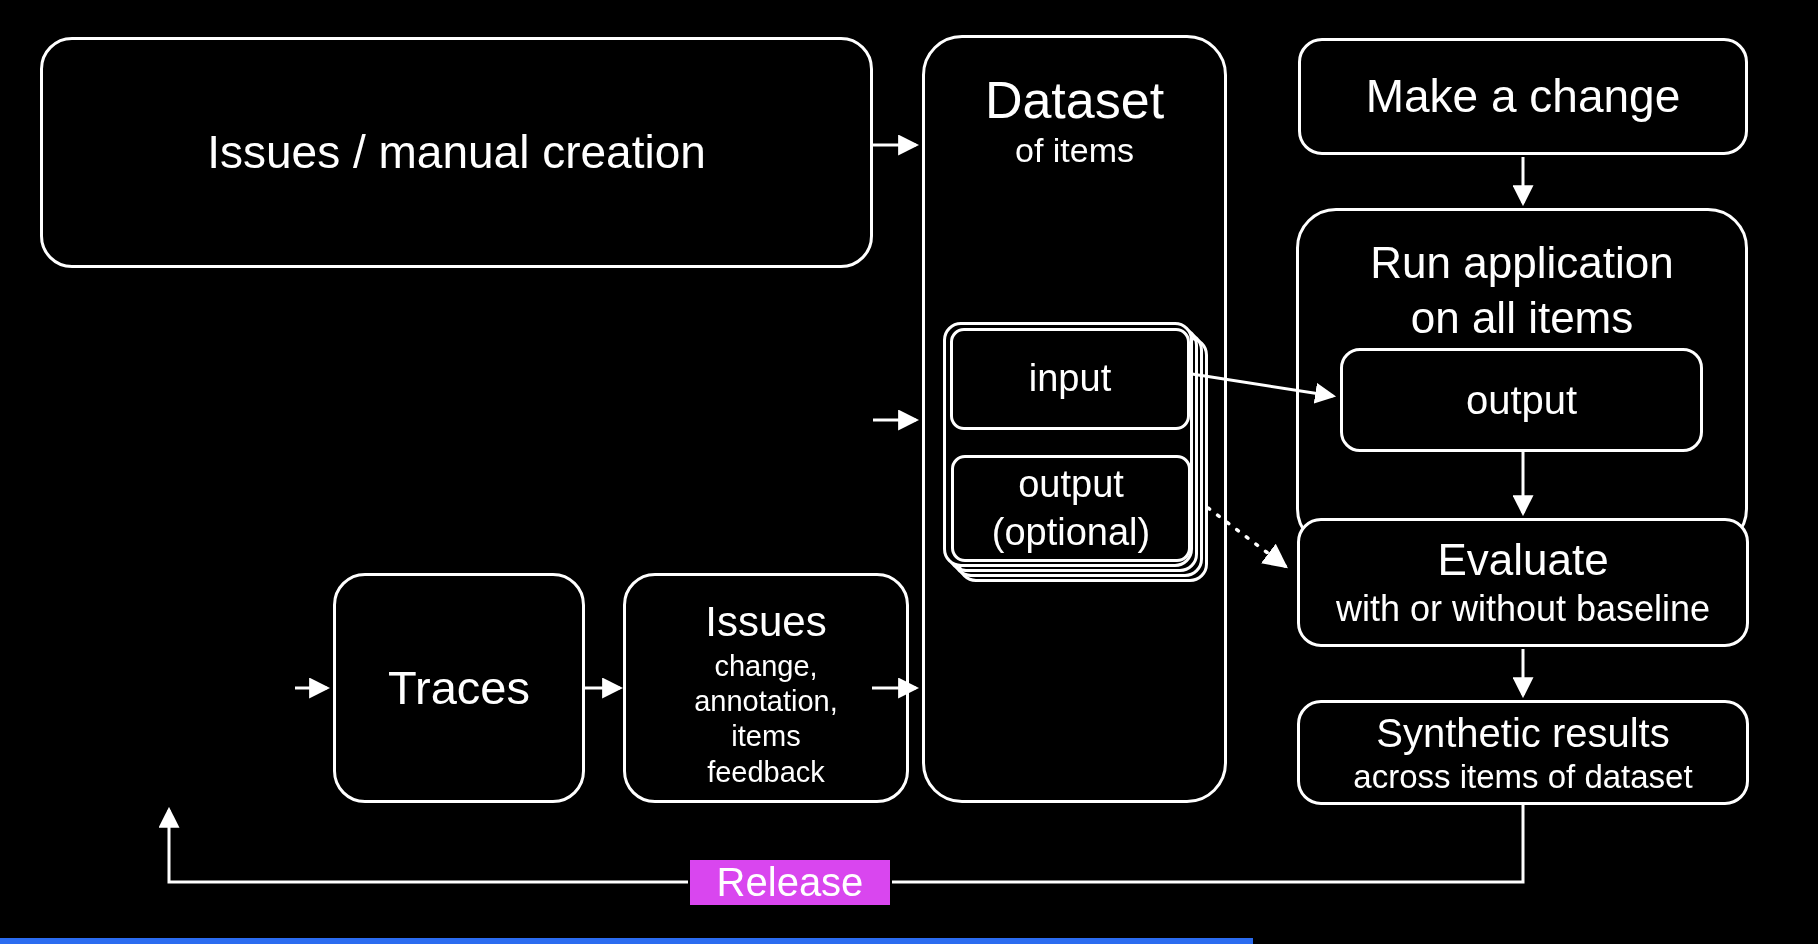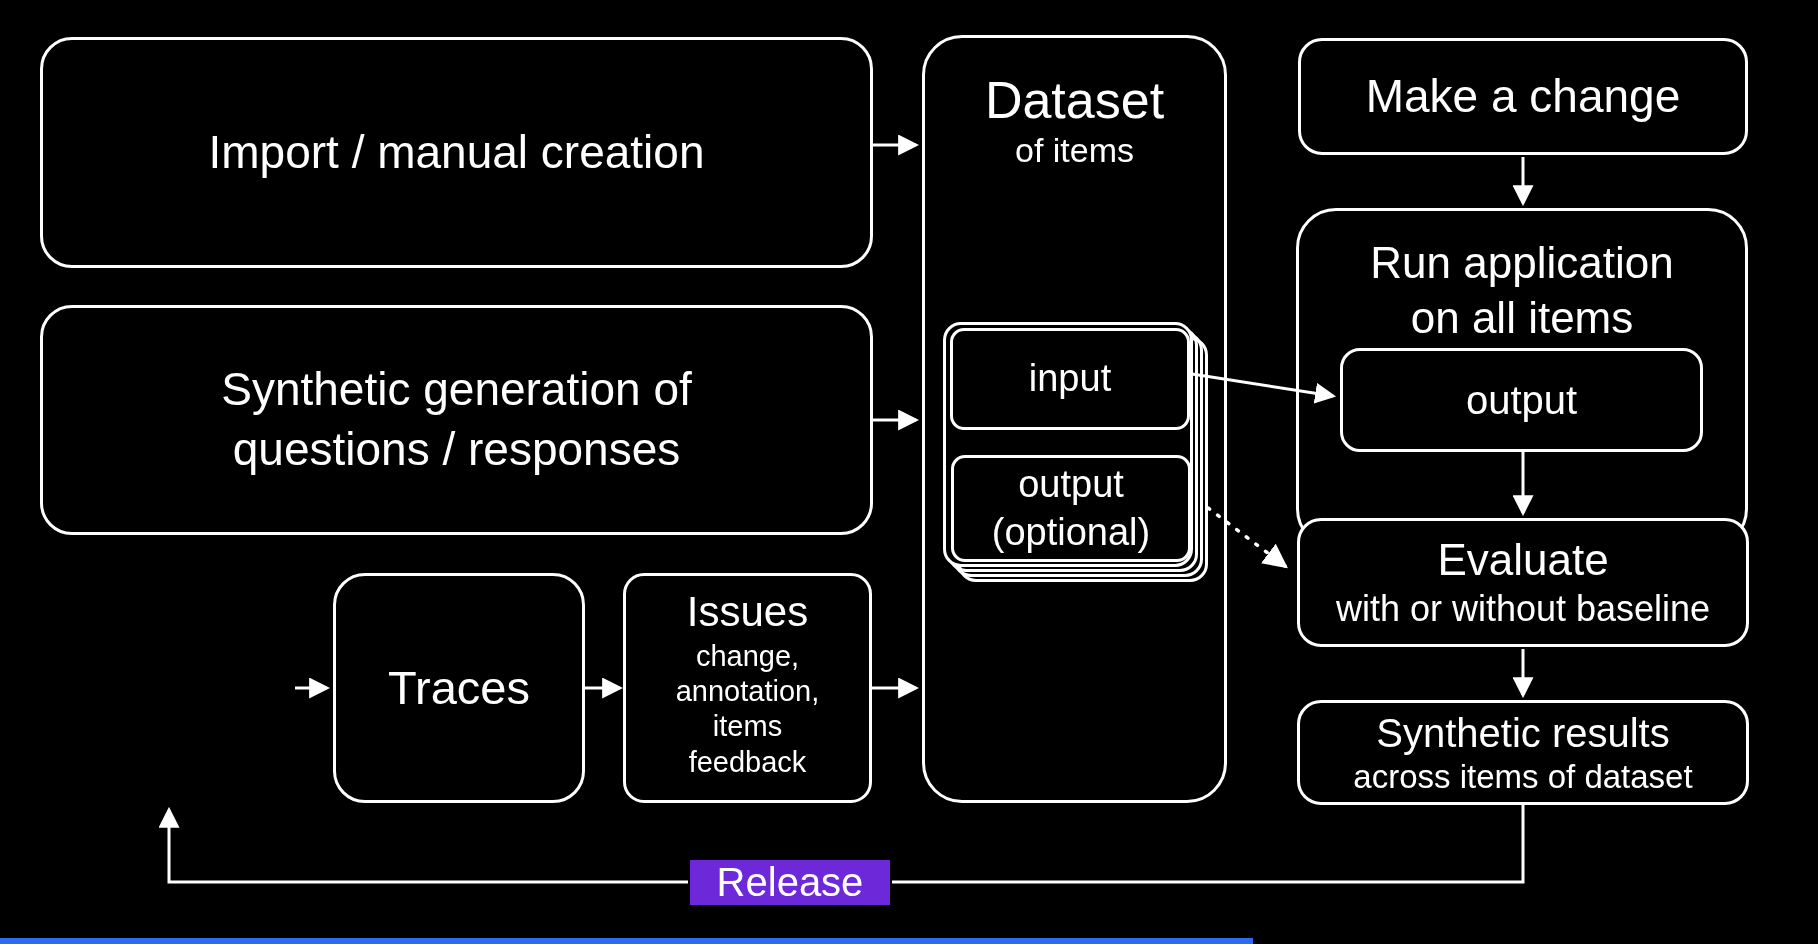--- a/index.html
+++ b/index.html
@@ -48,47 +48,43 @@
     border-radius:18px;
     background:transparent;
     box-sizing:border-box;
   }
   .arrow-layer{
     position:absolute;left:0;top:0;width:1818px;height:944px;
     pointer-events:none;
   }
   .release-label{
     position:absolute;left:690px;top:860px;width:200px;
-    text-align:center;background:#6d28d9;
+    text-align:center;background:#d946ef;
   }
   .progress{
     position:absolute;left:0;top:938px;width:1253px;height:6px;
     background:#2b6cf0;
   }
 </style>
 </head>
 <body>
 
 <div class="canvas">
 
   <div class="box t-import" style="left:40px;top:37px;width:833px;height:231px;">
-    <span>Import / manual creation</span>
+    <span>Issues / manual creation</span>
   </div>
 
-  <div class="box t-synth line-block" style="left:40px;top:305px;width:833px;height:230px;">
-    <span>Synthetic generation of</span>
-    <span>questions / responses</span>
-  </div>
 
 
   <div class="box t-traces" style="left:333px;top:573px;width:252px;height:230px;">
     <span>Traces</span>
   </div>
 
-  <div class="box" style="left:623px;top:573px;width:249px;height:230px;justify-content:flex-start;padding-top:10px;border-radius:21px;">
+  <div class="box" style="left:623px;top:573px;width:286px;height:230px;justify-content:center;padding-top:10px;">
     <span class="t-issues-title">Issues</span>
     <span class="t-issues-sub" style="display:block">change,</span>
     <span class="t-issues-sub" style="display:block">annotation,</span>
     <span class="t-issues-sub" style="display:block">items</span>
     <span class="t-issues-sub" style="display:block">feedback</span>
   </div>
 
   <div class="box" style="left:922px;top:35px;width:305px;height:768px;border-radius:40px;justify-content:flex-start;padding-top:34px;">
     <span class="t-dataset-title">Dataset</span>
     <span class="t-dataset-sub">of items</span>

